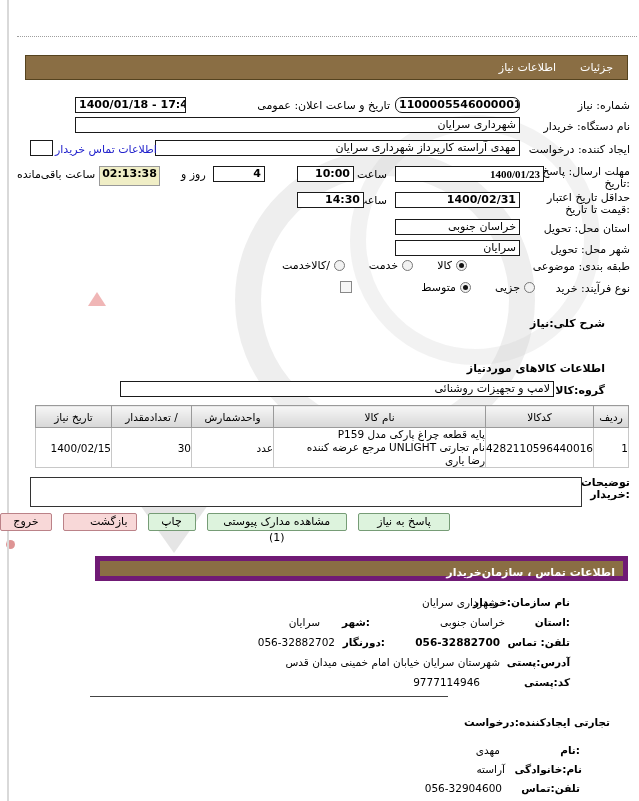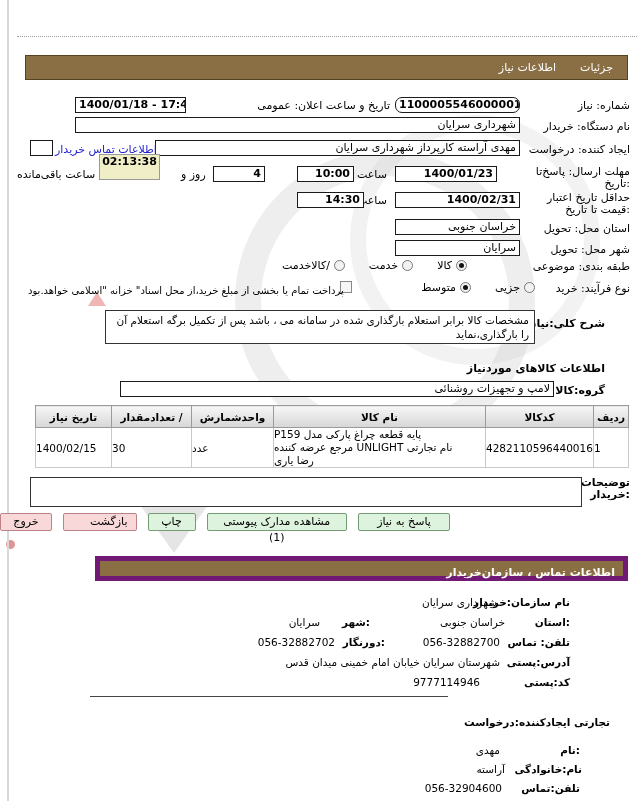--- a/index.html
+++ b/index.html
@@ -12,29 +12,29 @@
   .bold { font-weight:bold; }
   .box { position:absolute; height:16px; line-height:14px; border:1px solid #1a1a1a; background:#fff; padding:0 3px; overflow:hidden; white-space:nowrap; }
   .box.num { direction:ltr; text-align:right; font-weight:bold; }
   .box.ctr { text-align:center; }
   .ltr { direction:ltr; unicode-bidi:embed; }
   .tabbar { position:absolute; left:25px; top:55px; width:603px; height:25px; background:#8a6e44; border:1px solid #55431f; display:flex; align-items:center; padding-right:14px; gap:24px; color:#fff; }
   .tab { cursor:default; }
   .rule-left { position:absolute; left:7px; top:0; width:2px; height:801px; background:#d9d9d9; }
   .dotted { position:absolute; left:17px; top:36px; width:620px; border-top:1px dotted #9e9e9e; }
   .link { color:#2222cc; cursor:pointer; }
-  .timer { position:absolute; left:99px; top:154px; width:61px; height:26px; background:#f0eec6; border:1px solid #999; text-align:center; font-weight:bold; line-height:14px; }
+  .timer { position:absolute; left:99px; top:166px; width:61px; height:20px; background:#f0eec6; border:1px solid #999; text-align:center; font-weight:bold; line-height:14px; }
   .radio { display:inline-block; width:11px; height:11px; border-radius:50%; border:1px solid #777; background:#f2f2f2; vertical-align:middle; position:relative; }
   .radio.sel::after { content:""; position:absolute; left:2px; top:2px; width:5px; height:5px; border-radius:50%; background:#111; }
   .rlabel { margin:0 4px 0 24px; vertical-align:middle; }
   .checkbox { position:absolute; width:12px; height:12px; border:1px solid #888; background:#f6f6f6; }
   .bigbox { position:absolute; border:1px solid #333; background:#fff; padding:2px 5px; font-size:10.5px; line-height:14px; }
   .goods-table { position:absolute; left:35px; top:405px; width:593px; border-collapse:collapse; table-layout:fixed; font-size:10.5px; }
-  .goods-table th { background:linear-gradient(#f6f6f6,#d7d7d7); border:1px solid #9a9a9a; height:22px; font-weight:bold; }
-  .goods-table td { border:1px solid #c8c8c8; border-top:none; text-align:left; vertical-align:middle; height:39px; background:#fff; }
+  .goods-table th { background:linear-gradient(#f6f6f6,#d7d7d7); border:1px solid #9a9a9a; height:22px; font-weight:normal; }
+  .goods-table td { border:1px solid #c8c8c8; border-top:none; text-align:right; vertical-align:middle; height:39px; background:#fff; }
   .name-cell { white-space:pre-line; line-height:13px; }
   .btnrow { position:absolute; right:189px; top:513px; display:flex; gap:11px; }
   .btn { height:18px; line-height:16px; text-align:center; border-radius:2px; font-size:11px; padding:0 8px; cursor:pointer; }
   .btn.green { background:#ddf3dd; border:1px solid #769c76; }
   .btn.pink { background:#f8d8d8; border:1px solid #bb8288; }
   .secbar { position:absolute; left:95px; top:556px; width:533px; height:25px; background:#8a6e44; border:5px solid #701a75; color:#fff; font-weight:bold; line-height:23px; padding-right:8px; }
   .divider { position:absolute; left:90px; top:696px; width:358px; border-top:1px solid #444; }
   .small { font-size:10.5px; }
   .wm { position:absolute; pointer-events:none; }
   .ring { border-radius:50%; }
@@ -70,21 +70,21 @@
 
   <div class="lbl" style="right:9px; top:144px;">ایجاد کننده: درخواست</div>
   <div class="box" style="left:155px; top:140px; width:365px;">مهدی آراسته کارپرداز شهرداری سرایان</div>
   <div class="lbl link" style="left:55px; top:144px; right:auto;">اطلاعات تماس خریدار</div>
   <div class="box" style="left:30px; top:140px; width:23px;"></div>
 
   <div class="lbl2" style="right:9px; top:166px;">
     <div>مهلت ارسال: پاسخ‌تا</div>
     <div>:تاریخ</div>
   </div>
-  <div class="box num" style="left:395px; top:166px; width:102px;">1400/01/23</div>
+  <div class="box num" style="left:395px; top:166px; width:149px;font-family:Liberation Serif, serif;">1400/01/23</div>
   <div class="lbl" style="left:357px; top:169px; right:auto;">ساعت</div>
   <div class="box num" style="left:297px; top:166px; width:57px;">10:00</div>
   <div class="box num" style="left:213px; top:166px; width:52px;">4</div>
   <div class="lbl" style="left:181px; top:169px; right:auto;">روز و</div>
   <div class="timer ltr">02:13:38</div>
   <div class="lbl" style="left:17px; top:169px; right:auto;">ساعت باقی‌مانده</div>
 
   <div class="lbl2" style="right:9px; top:192px;">
     <div>حداقل تاریخ اعتبار</div>
     <div>:قیمت تا تاریخ</div>
@@ -101,24 +101,22 @@
   <div class="lbl" style="right:9px; top:261px;">طبقه بندی: موضوعی</div>
   <div class="abs" style="right:172px; top:258px; white-space:nowrap;">
     <span class="radio sel"></span><span class="rlabel">کالا</span><span class="radio"></span><span class="rlabel">خدمت</span><span class="radio"></span><span class="rlabel">/کالاخدمت</span>
   </div>
 
   <div class="lbl" style="right:9px; top:283px;">نوع فرآیند: خرید</div>
   <div class="abs" style="right:104px; top:280px; white-space:nowrap;">
     <span class="radio"></span><span class="rlabel">جزیی</span><span class="radio sel"></span><span class="rlabel">متوسط</span>
   </div>
   <div class="checkbox" style="left:340px; top:281px;"></div>
-  <div class="lbl" style="left:28px; top:285px; right:auto; font-size:10px;">پرداخت تمام یا بخشی از مبلغ خرید،از محل اسناد" خزانه "اسلامی خواهد.بود</div>
 
   <div class="lbl bold" style="right:34px; top:318px;">شرح کلی:نیاز</div>
-  <div class="bigbox" style="left:105px; top:310px; width:430px; height:34px;">مشخصات کالا برابر استعلام بارگذاری شده در سامانه می ، باشد پس از تکمیل برگه استعلام آن را بارگذاری،نماید</div>
 
   <div class="lbl bold" style="right:34px; top:363px;">اطلاعات کالاهای موردنیاز</div>
   <div class="lbl bold" style="right:34px; top:385px;">گروه:کالا</div>
   <div class="box" style="left:120px; top:381px; width:434px;">لامپ و تجهیزات روشنائی</div>
 
   <table class="goods-table">
     <colgroup>
       <col style="width:35px">
         <col style="width:108px">
         <col style="width:212px">
@@ -168,21 +166,21 @@
 
   <div class="lbl bold small" style="right:69px; top:596px;">نام سازمان:خریدار</div>
   <div class="lbl small" style="right:142px; top:596px;">شهرداری سرایان</div>
 
   <div class="lbl bold small" style="right:69px; top:616px;text-align:right;">:استان</div>
   <div class="lbl small" style="right:134px; top:616px;">خراسان جنوبی</div>
   <div class="lbl bold small" style="right:269px; top:616px;">:شهر</div>
   <div class="lbl small" style="right:319px; top:616px;">سرایان</div>
 
   <div class="lbl bold small" style="right:69px; top:636px;">تلفن: تماس</div>
-  <div class="lbl small ltr" style="right:139px; top:636px;">056-32882700</div>
+  <div class="lbl small ltr" style="right:139px; top:636px;font-weight:bold;">056-32882700</div>
   <div class="lbl bold small" style="right:254px; top:636px;">:دورنگار</div>
   <div class="lbl small ltr" style="right:304px; top:636px;">056-32882702</div>
 
   <div class="lbl bold small" style="right:69px; top:656px;">آدرس:پستی</div>
   <div class="lbl small" style="right:139px; top:656px;">شهرستان سرایان خیابان امام خمینی میدان قدس</div>
 
   <div class="lbl bold small" style="right:69px; top:676px;">کد:پستی</div>
   <div class="lbl small ltr" style="right:159px; top:676px;">9777114946</div>
 
   <div class="divider"></div>

